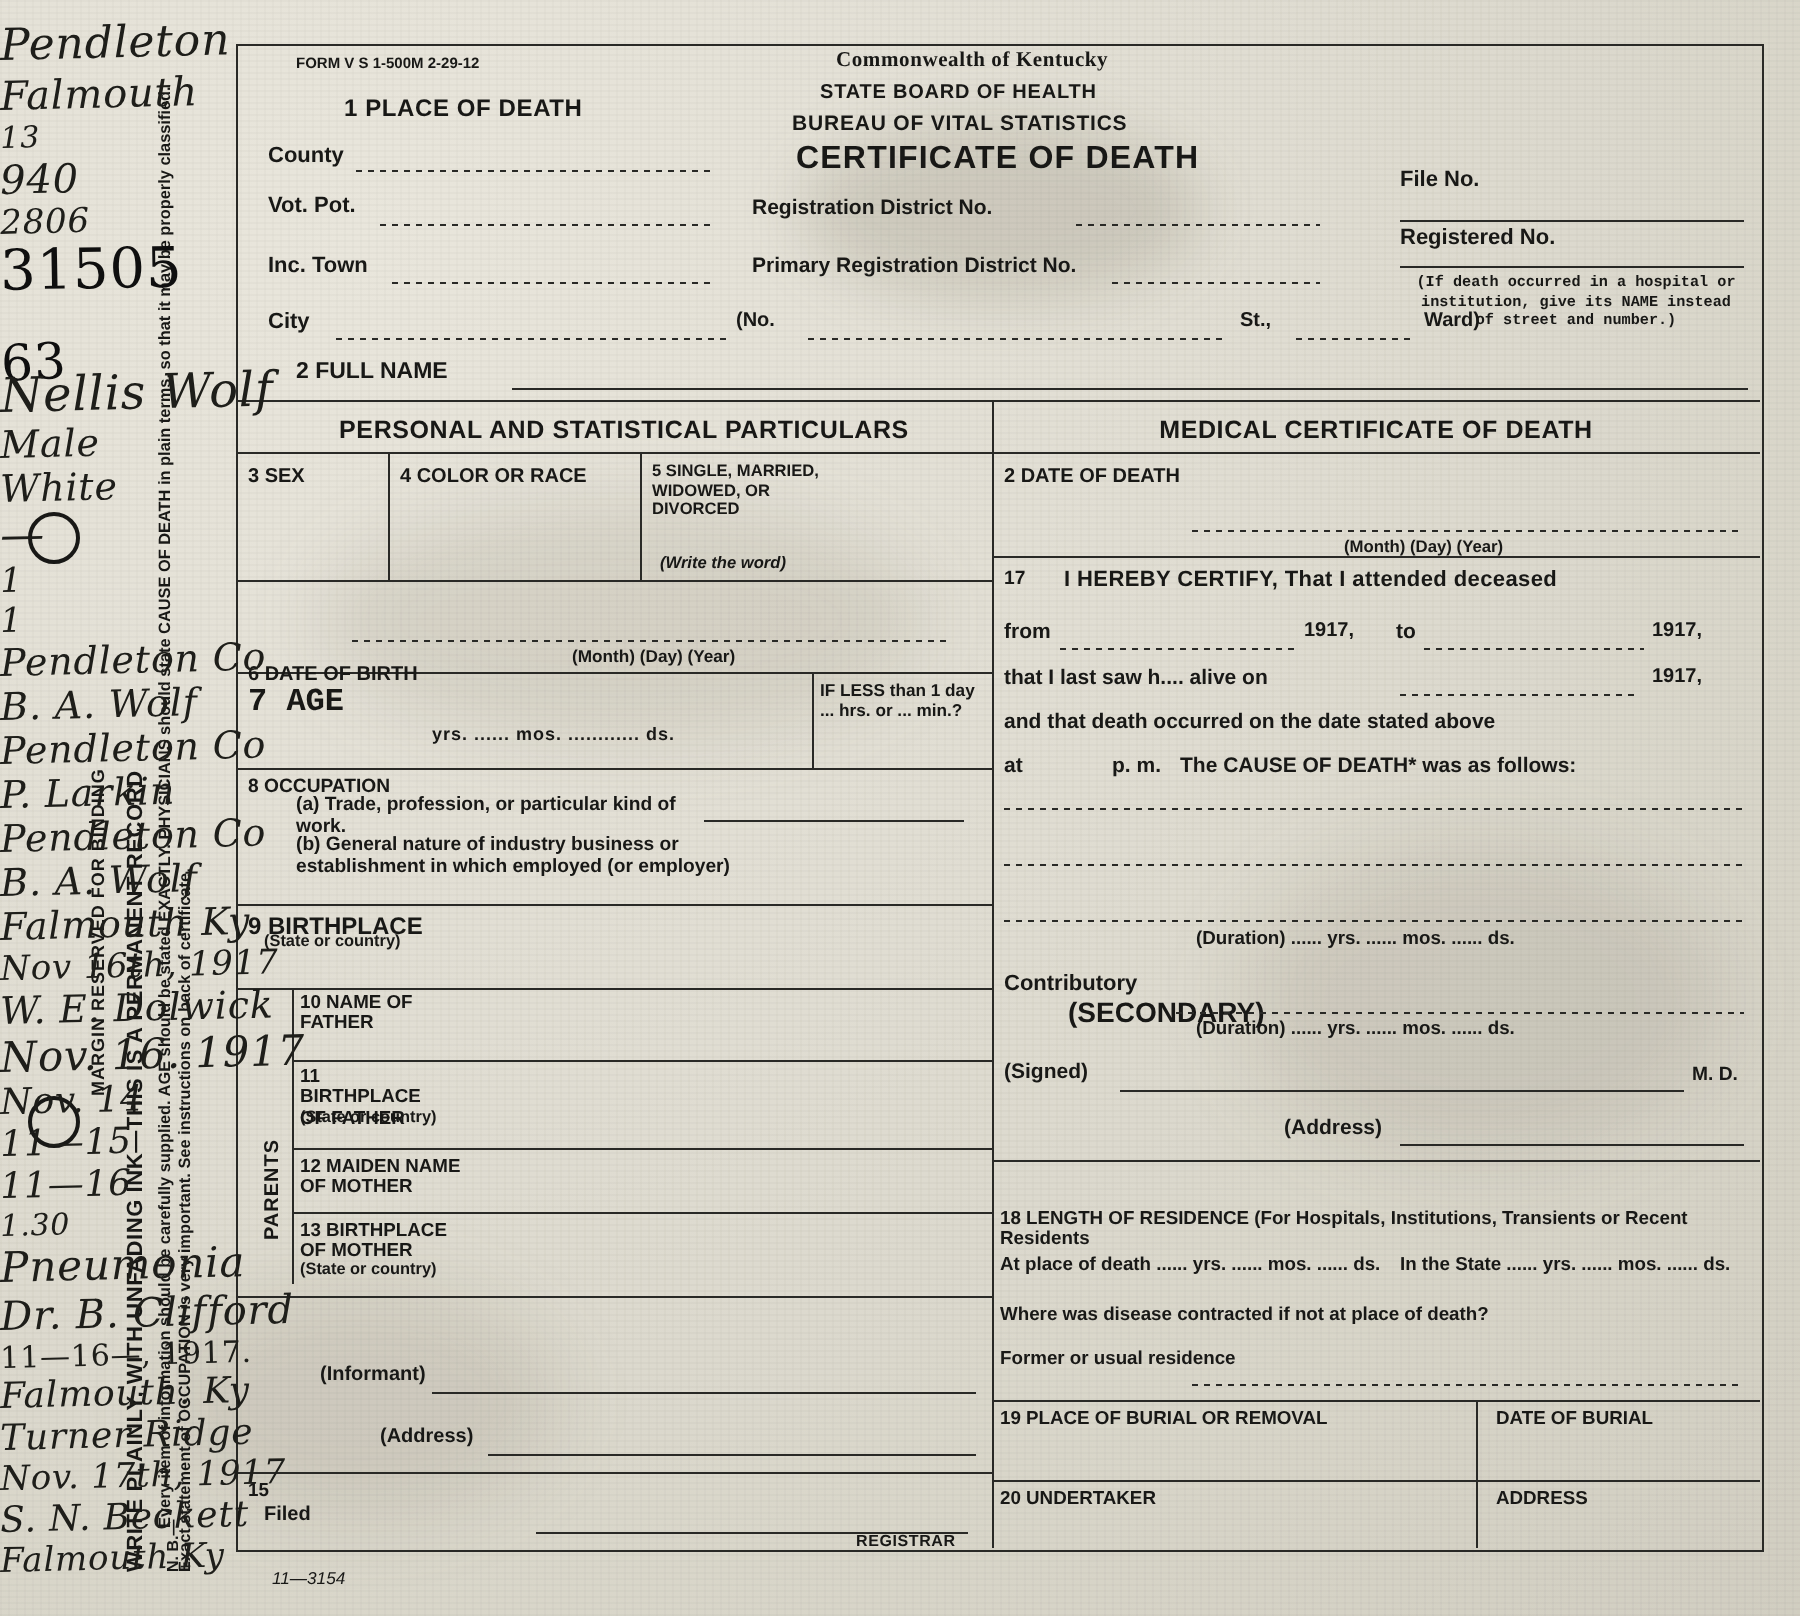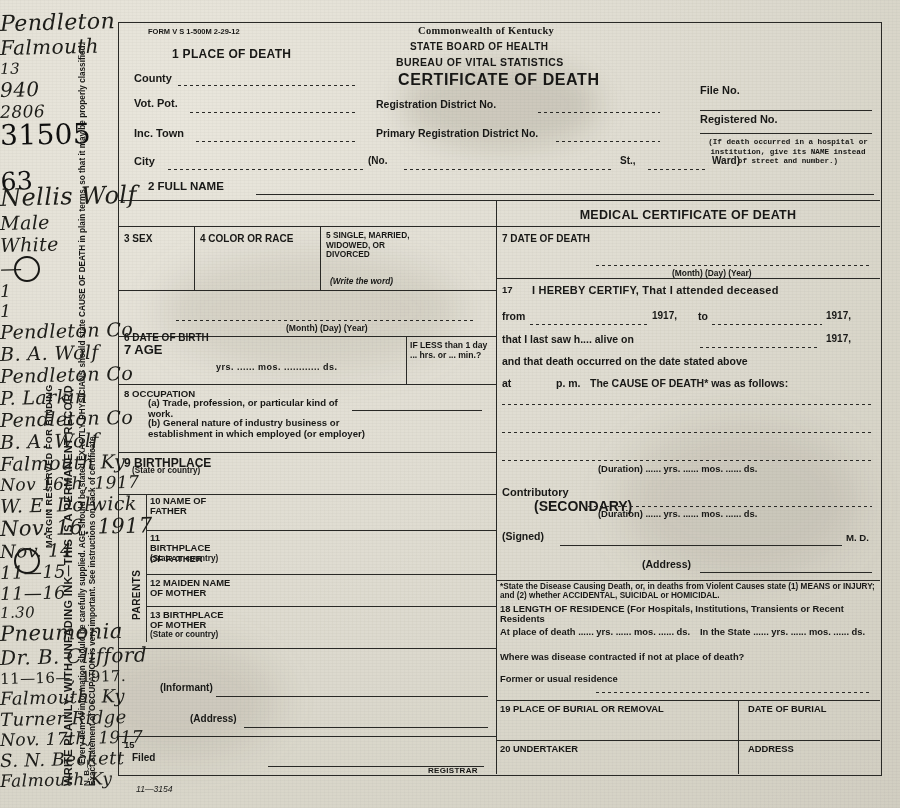--- a/index.html
+++ b/index.html
@@ -131,20 +131,21 @@
   <div class="hand dark" style="left:700px;top:90px;font-size:28px;font-style:normal;transform:rotate(-1deg);">31505</div>
   <div class="hand dark" style="left:820px;top:92px;font-size:25px;font-style:normal;transform:rotate(-3deg);">63</div>
 
   <div class="pt" style="left:706px;top:138px;width:164px;font-size:7.6px;font-weight:bold;line-height:9.5px;text-align:center;font-family:Liberation Mono, monospace;">(If death occurred in a hospital or institution, give its NAME instead of street and number.)</div>
 
   <div class="pt b" style="left:148px;top:180px;font-size:11.5px;">2 FULL NAME</div>
   <div class="line" style="left:256px;top:194px;width:618px;"></div>
   <div class="hand" style="left:272px;top:164px;font-size:24px;">Nellis Wolf</div>
 
   <div class="line" style="left:118px;top:226px;width:762px;"></div>
+  <div class="pt b" style="left:132px;top:208px;width:360px;text-align:center;font-size:12.5px;letter-spacing:.3px;">PERSONAL AND STATISTICAL PARTICULARS</div>
   <div class="pt b" style="left:500px;top:208px;width:376px;text-align:center;font-size:12.5px;letter-spacing:.3px;">MEDICAL CERTIFICATE OF DEATH</div>
 
   <div class="line" style="left:118px;top:290px;width:378px;"></div>
   <div class="vline" style="left:194px;top:226px;height:64px;"></div>
   <div class="vline" style="left:320px;top:226px;height:64px;"></div>
 
   <div class="pt b" style="left:124px;top:233px;font-size:10px;">3 SEX</div>
   <div class="hand" style="left:130px;top:252px;font-size:19px;">Male</div>
 
   <div class="pt b" style="left:200px;top:233px;font-size:10px;">4 COLOR OR RACE</div>
@@ -155,21 +156,21 @@
   <div class="hand" style="left:430px;top:248px;font-size:22px;">—</div>
 
   <div class="line" style="left:118px;top:336px;width:378px;"></div>
   <div class="pt b" style="left:124px;top:296px;font-size:10px;margin-top:36px;">6 DATE OF BIRTH</div>
   <div class="line d" style="left:176px;top:320px;width:300px;"></div>
   <div class="hand" style="left:390px;top:300px;font-size:17px;">1</div>
   <div class="pt b" style="left:286px;top:323px;font-size:8.6px;">(Month)            (Day)           (Year)</div>
 
   <div class="line" style="left:118px;top:384px;width:378px;"></div>
   <div class="vline" style="left:406px;top:336px;height:48px;"></div>
-  <div class="pt b" style="left:124px;top:342px;font-size:13px;">7 AGE</div>
+  <div class="pt b" style="left:124px;top:342px;font-size:16px;font-family:Liberation Mono, monospace;">7 AGE</div>
   <div class="hand" style="left:200px;top:350px;font-size:17px;">1</div>
   <div class="pt b" style="left:216px;top:362px;font-size:9px;letter-spacing:.5px;">yrs. ...... mos. ............ ds.</div>
   <div class="pt b" style="left:410px;top:340px;width:84px;font-size:8.6px;line-height:10px;">IF LESS than 1 day ... hrs. or ... min.?</div>
 
   <div class="line" style="left:118px;top:452px;width:378px;"></div>
   <div class="pt b" style="left:124px;top:388px;font-size:9.6px;">8 OCCUPATION</div>
   <div class="pt b" style="left:148px;top:418px;width:230px;font-size:9.6px;line-height:10.6px;">(b) General nature of industry business or establishment in which employed (or employer)</div>
   <div class="pt b" style="left:148px;top:398px;width:200px;font-size:9.6px;line-height:10.6px;">(a) Trade, profession, or particular kind of work.</div>
   <div class="line" style="left:352px;top:410px;width:130px;"></div>
 
@@ -211,21 +212,21 @@
   <div class="pt b" style="left:124px;top:739px;font-size:9.4px;">15</div>
   <div class="pt b" style="left:132px;top:752px;font-size:10px;">Filed</div>
   <div class="hand" style="left:160px;top:744px;font-size:17px;">Nov 16th, 1917</div>
   <div class="hand" style="left:280px;top:738px;font-size:19px;">W. E. Dolwick</div>
   <div class="line" style="left:268px;top:766px;width:216px;"></div>
   <div class="pt b" style="left:428px;top:766px;font-size:8px;letter-spacing:.3px;">REGISTRAR</div>
 
   <div class="pt" style="left:136px;top:784px;font-size:8.6px;font-style:italic;">11—3154</div>
 
   <div class="line" style="left:496px;top:278px;width:384px;"></div>
-  <div class="pt b" style="left:502px;top:233px;font-size:10px;">7 DATE OF DEATH</div>
+  <div class="pt b" style="left:502px;top:233px;font-size:10px;">2 DATE OF DEATH</div>
   <div class="line d" style="left:596px;top:265px;width:276px;"></div>
   <div class="hand" style="left:660px;top:240px;font-size:21px;">Nov. 16. 1917</div>
   <div class="pt b" style="left:672px;top:268px;font-size:8.4px;">(Month)        (Day)        (Year)</div>
 
   <div class="pt b" style="left:502px;top:284px;font-size:9.6px;">17</div>
   <div class="pt b" style="left:532px;top:284px;font-size:11px;letter-spacing:.2px;">I HEREBY CERTIFY, That I attended deceased</div>
 
   <div class="pt b" style="left:502px;top:310px;font-size:10.5px;">from</div>
   <div class="line d" style="left:530px;top:324px;width:118px;"></div>
   <div class="hand" style="left:538px;top:300px;font-size:18px;">Nov. 14</div>
@@ -262,21 +263,20 @@
   <div class="line" style="left:560px;top:545px;width:282px;"></div>
   <div class="hand" style="left:572px;top:518px;font-size:20px;">Dr. B. Clifford</div>
   <div class="pt b" style="left:846px;top:532px;font-size:9.6px;">M. D.</div>
 
   <div class="hand" style="left:502px;top:548px;font-size:15px;font-style:normal;">11—16—, 1917.</div>
   <div class="pt b" style="left:642px;top:558px;font-size:10.5px;">(Address)</div>
   <div class="line" style="left:700px;top:572px;width:172px;"></div>
   <div class="hand" style="left:708px;top:548px;font-size:18px;">Falmouth. Ky</div>
 
   <div class="line" style="left:496px;top:580px;width:384px;"></div>
-  <div class="pt" style="left:500px;top:582px;width:376px;font-size:8.2px;font-weight:bold;line-height:9.4px;">*State the Disease Causing Death, or, in deaths from Violent Causes state (1) MEANS or INJURY; and (2) whether ACCIDENTAL, SUICIDAL or HOMICIDAL.</div>
 
   <div class="pt b" style="left:500px;top:604px;width:378px;font-size:9.4px;line-height:10.4px;">18 LENGTH OF RESIDENCE (For Hospitals, Institutions, Transients or Recent Residents</div>
   <div class="pt b" style="left:500px;top:626px;width:196px;font-size:9.4px;line-height:11px;">At place of death ...... yrs. ...... mos. ...... ds.</div>
   <div class="pt b" style="left:700px;top:626px;width:178px;font-size:9.4px;line-height:11px;">In the State ...... yrs. ...... mos. ...... ds.</div>
   <div class="pt b" style="left:500px;top:652px;width:378px;font-size:9.4px;line-height:10.6px;">Where was disease contracted if not at place of death?</div>
   <div class="pt b" style="left:500px;top:674px;width:120px;font-size:9.4px;line-height:10.6px;">Former or usual residence</div>
   <div class="line d" style="left:596px;top:692px;width:276px;"></div>
 
   <div class="line" style="left:496px;top:700px;width:384px;"></div>
   <div class="vline" style="left:738px;top:700px;height:74px;"></div>

